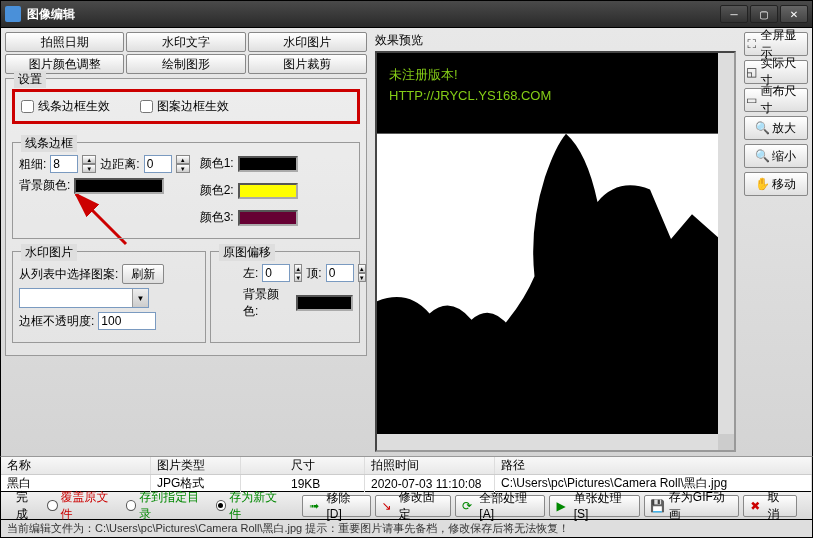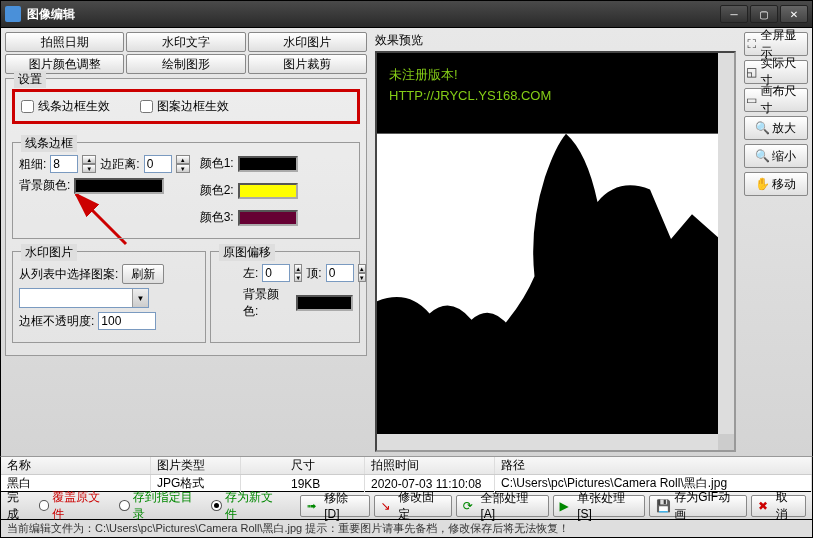--- a/index.html
+++ b/index.html
@@ -44,21 +44,21 @@
 .preview-sb.v { right:0; top:0; bottom:16px; width:16px; }
 .sb-corner { position:absolute; right:0; bottom:0; width:16px; height:16px; background:#ccc; }
 .right-panel { width:72px; padding:4px; display:flex; flex-direction:column; gap:4px; }
 .rbtn { height:24px; background:linear-gradient(#fff,#e0e0e0); border:1px solid #888; border-radius:2px; display:flex; align-items:center; justify-content:center; gap:2px; font-size:11px; }
 .rbtn .ico { width:14px; height:14px; display:inline-flex; align-items:center; justify-content:center; }
 .filelist { height:36px; background:#fff; border:1px solid #000; border-top:1px solid #999; display:flex; flex-direction:column; }
 .fl-head { display:flex; background:linear-gradient(#f8f8f8,#e8e8e8); height:18px; border-bottom:1px solid #ccc; }
 .fl-row { display:flex; height:18px; align-items:center; }
 .fl-cell { padding:0 6px; border-right:1px solid #ddd; display:flex; align-items:center; height:100%; }
 .c-name{width:150px;} .c-type{width:90px;} .c-size{width:80px;margin-left:44px;} .c-date{width:130px;} .c-path{flex:1;}
-.bottom-bar { height:28px; background:linear-gradient(#f0f0f0,#d8d8d8); border:1px solid #000; border-top:none; display:flex; align-items:center; padding:0 6px; gap:8px; }
+.bottom-bar { height:28px; background:linear-gradient(#f0f0f0,#d8d8d8); border:1px solid #000; border-top:none; display:flex; align-items:center; padding:0 15px; gap:8px; }
 .radio { display:flex; align-items:center; gap:3px; }
 .radio .rdot { width:11px; height:11px; border:1px solid #555; border-radius:50%; background:#fff; display:flex; align-items:center; justify-content:center; }
 .radio.sel .rdot::after { content:""; width:5px; height:5px; background:#000; border-radius:50%; }
 .radio.red { color:#cc0000; } .radio.green { color:#008800; }
 .bbtn { height:22px; padding:0 6px; background:linear-gradient(#fff,#ddd); border:1px solid #888; border-radius:2px; display:flex; align-items:center; gap:4px; font-size:11px; }
 .bico { width:14px; height:14px; display:inline-block; }
 .statusbar { height:18px; background:#dedede; border:1px solid #000; border-top:none; display:flex; align-items:center; padding:0 6px; font-size:11px; color:#333; }
 </style>
 </head>
 <body>

